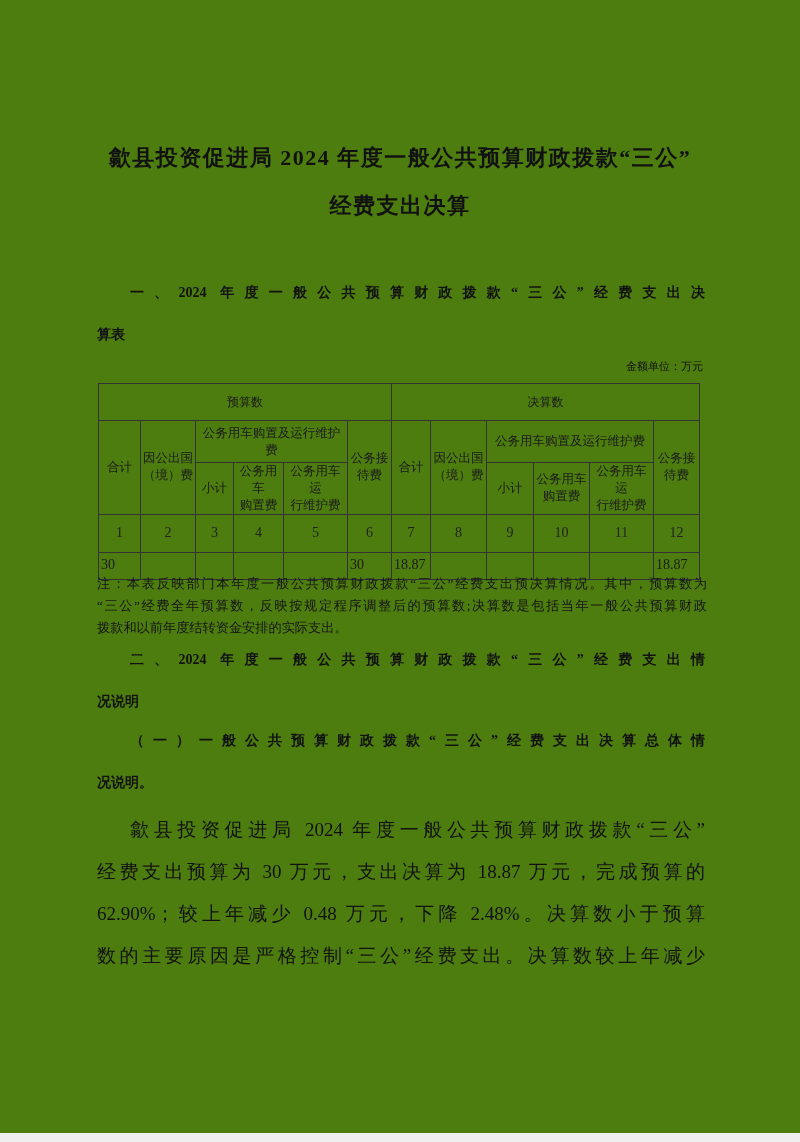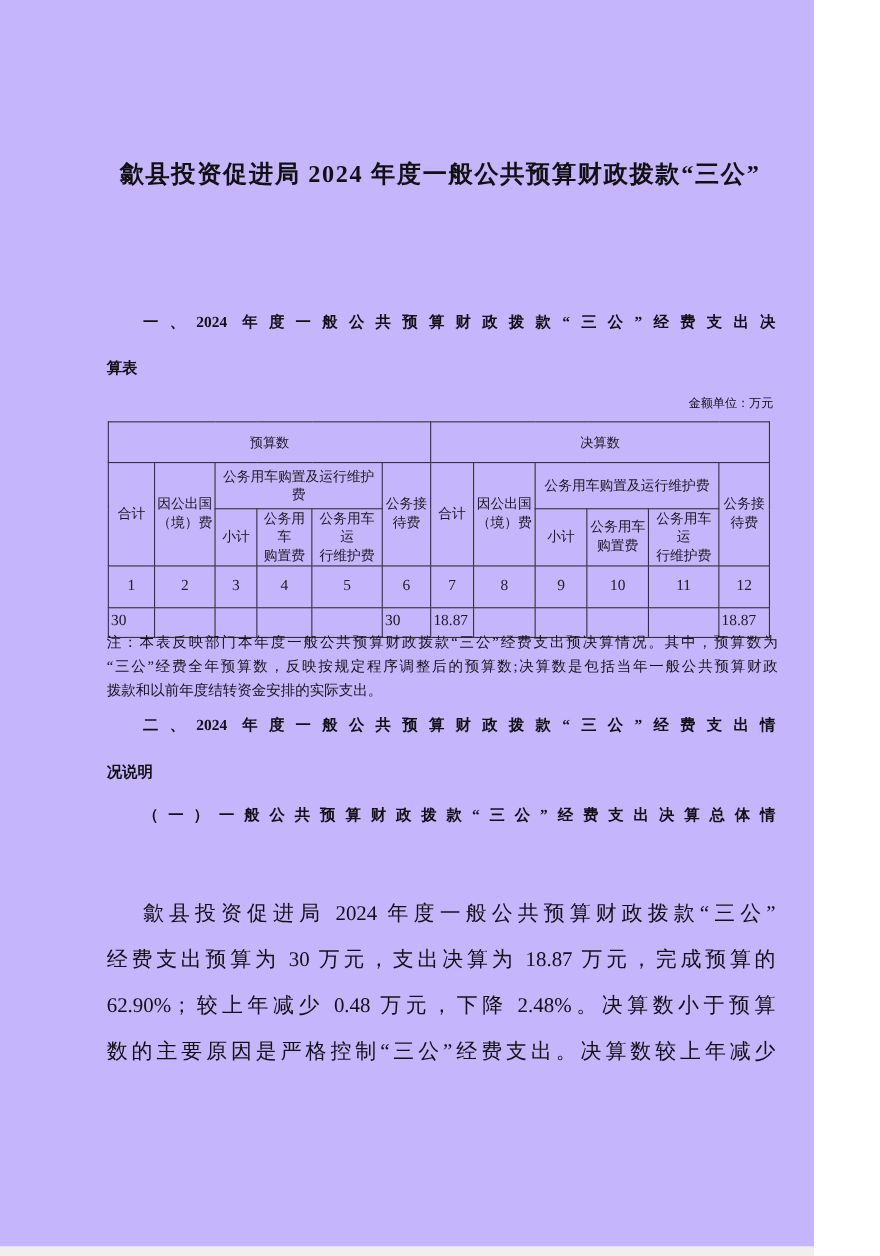--- a/index.html
+++ b/index.html
@@ -1,21 +1,21 @@
 <!DOCTYPE html>
 <html><head>
 <meta charset="utf-8">
 <style>
   * { margin: 0; padding: 0; box-sizing: border-box; }
   html, body { background: #ffffff; }
   .page {
     position: relative;
-    width: 740px;
+    width: 800px;
     height: 1142px;
-    background: #c4b5fd;
+    background: #4d7c0f;
     overflow: hidden;
     font-family: "Liberation Serif", serif;
     color: #111;
   }
   .absline {
     position: absolute;
     left: 97px;
     width: 608px;
     white-space: nowrap;
   }
@@ -99,20 +99,21 @@
     height: 9px;
     background: #efefef;
   }
 </style>
 </head>
 <body>
 
 <div class="page">
 
   <div class="absline title-line" style="top: 143px;">歙县投资促进局 2024 年度一般公共预算财政拨款“三公”</div>
+  <div class="absline title-line" style="top: 191px;">经费支出决算</div>
 
   <div class="absline heading-line indent" style="top: 284px;">一、2024 年度一般公共预算财政拨款“三公”经费支出决</div>
   <div class="absline heading-line lastline" style="top: 326px;">算表</div>
 
   <div class="unit-label" style="top: 359px;">金额单位：万元</div>
 
   <table class="budget-table">
     <colgroup>
       <col style="width:42px">
         <col style="width:55px">
@@ -190,20 +191,21 @@
     </table>
 
   <div class="note-line" style="top: 597px;">“三公”经费全年预算数，反映按规定程序调整后的预算数;决算数是包括当年一般公共预算财政</div>
   <div class="note-line" style="top: 575px;">注：本表反映部门本年度一般公共预算财政拨款“三公”经费支出预决算情况。其中，预算数为</div>
   <div class="note-line lastline" style="top: 619px;">拨款和以前年度结转资金安排的实际支出。</div>
 
   <div class="absline heading-line indent" style="top: 651px;">二、2024 年度一般公共预算财政拨款“三公”经费支出情</div>
   <div class="absline heading-line lastline" style="top: 693px;">况说明</div>
 
   <div class="absline heading-line indent" style="top: 732px;">（一）一般公共预算财政拨款“三公”经费支出决算总体情</div>
+  <div class="absline heading-line lastline" style="top: 774px;">况说明。</div>
 
   <div class="absline body-line indent" style="top: 817px;">歙县投资促进局 2024 年度一般公共预算财政拨款“三公”</div>
   <div class="absline body-line" style="top: 859px;">经费支出预算为 30 万元，支出决算为 18.87 万元，完成预算的</div>
   <div class="absline body-line" style="top: 901px;">62.90%；较上年减少 0.48 万元，下降 2.48%。决算数小于预算</div>
   <div class="absline body-line" style="top: 943px;">数的主要原因是严格控制“三公”经费支出。决算数较上年减少</div>
 
   <div class="bottom-strip"></div>
 </div>
 
 </body></html>

